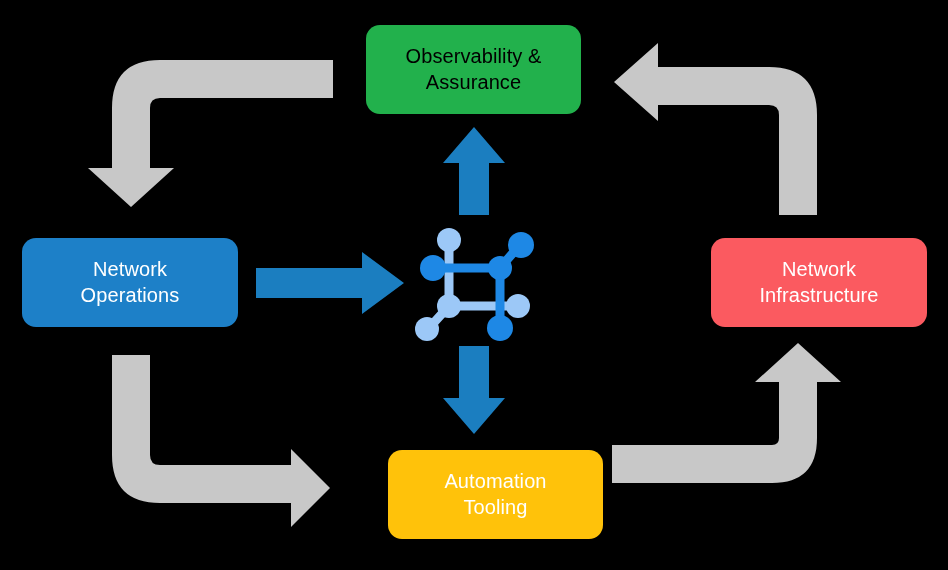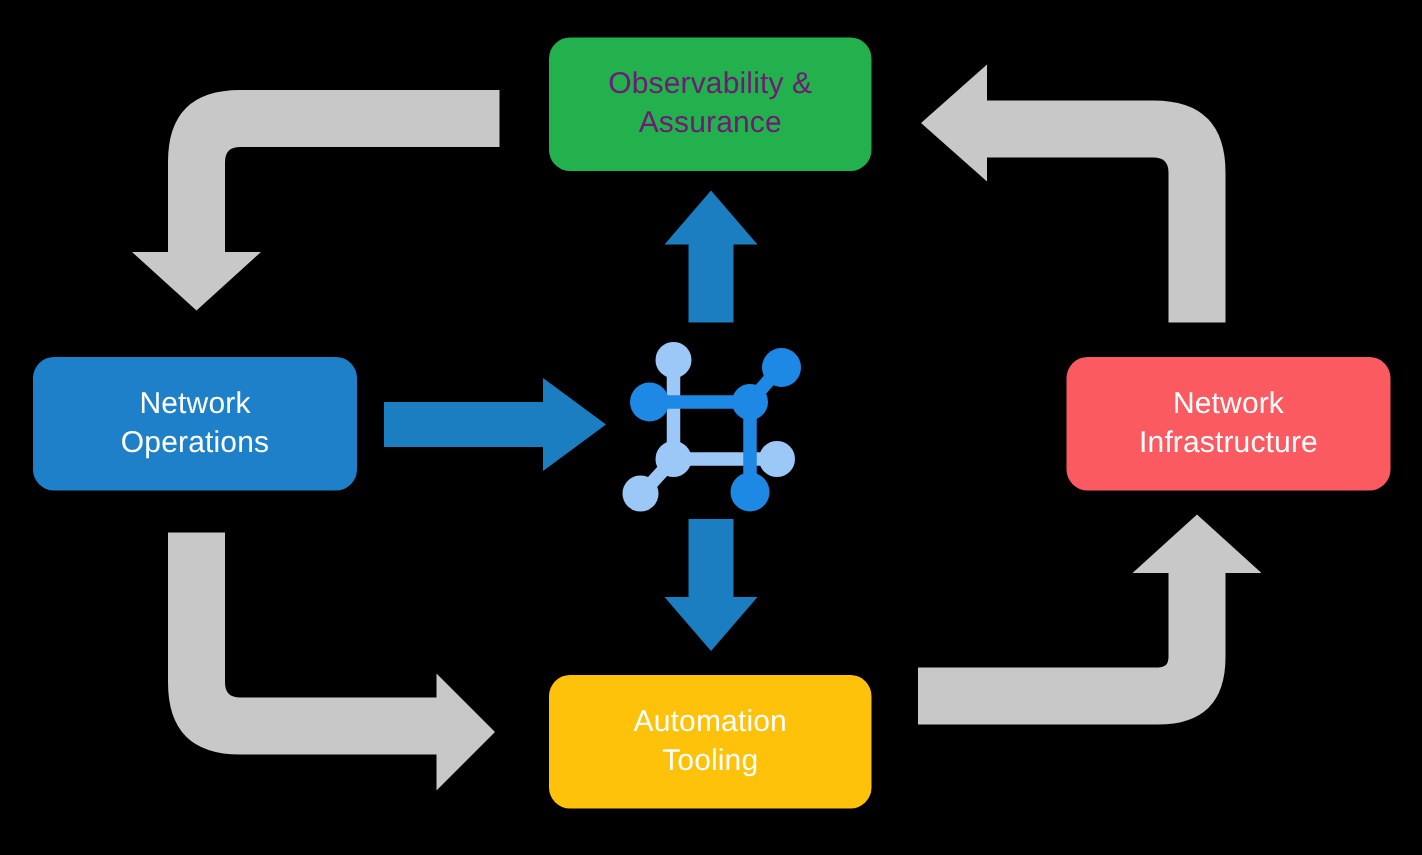--- a/index.html
+++ b/index.html
@@ -46,21 +46,21 @@
     width: 216px;
     height: 89px;
   }
   #box-infrastructure {
     left: 711px;
     top: 238px;
     width: 216px;
     height: 89px;
   }
   #box-automation {
-    left: 366px;
+    left: 388px;
     top: 450px;
     width: 215px;
     height: 89px;
   }
   .svg-layer {
     position: absolute;
     left: 0;
     top: 0;
     width: 948px;
     height: 570px;
@@ -188,21 +188,21 @@
 
       <g fill="#1e88e5">
         <circle cx="21" cy="50" r="13"></circle>
         <circle cx="88" cy="50" r="12"></circle>
         <circle cx="109" cy="27" r="13"></circle>
         <circle cx="88" cy="110" r="13"></circle>
       </g>
     </svg>
   </div>
 
-  <div class="node-box" id="box-observability" style="background: rgb(34, 177, 76); color: #701a75;">
+  <div class="node-box" id="box-observability" style="background: rgb(34, 177, 76); color: #000000;">
     <span>Observability &amp;
 Assurance</span>
   </div>
 
   <div class="node-box" id="box-operations" style="background: rgb(29, 128, 200); color: rgb(255, 255, 255);">
     <span>Network
 Operations</span>
   </div>
 
   <div class="node-box" id="box-infrastructure" style="background: rgb(251, 90, 96); color: rgb(255, 255, 255);">

